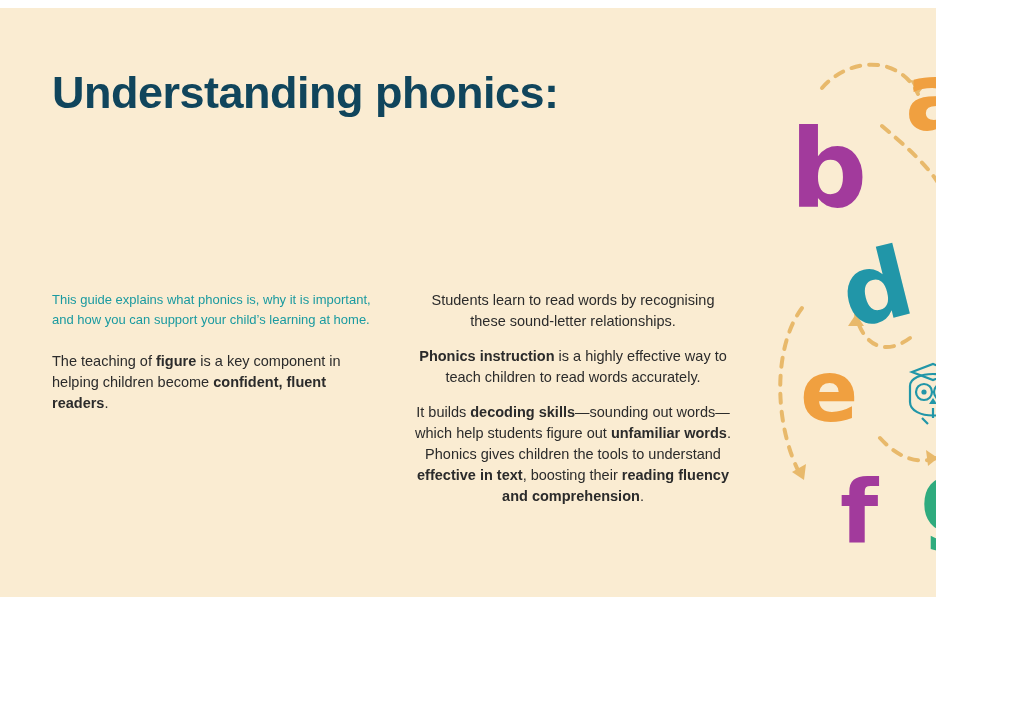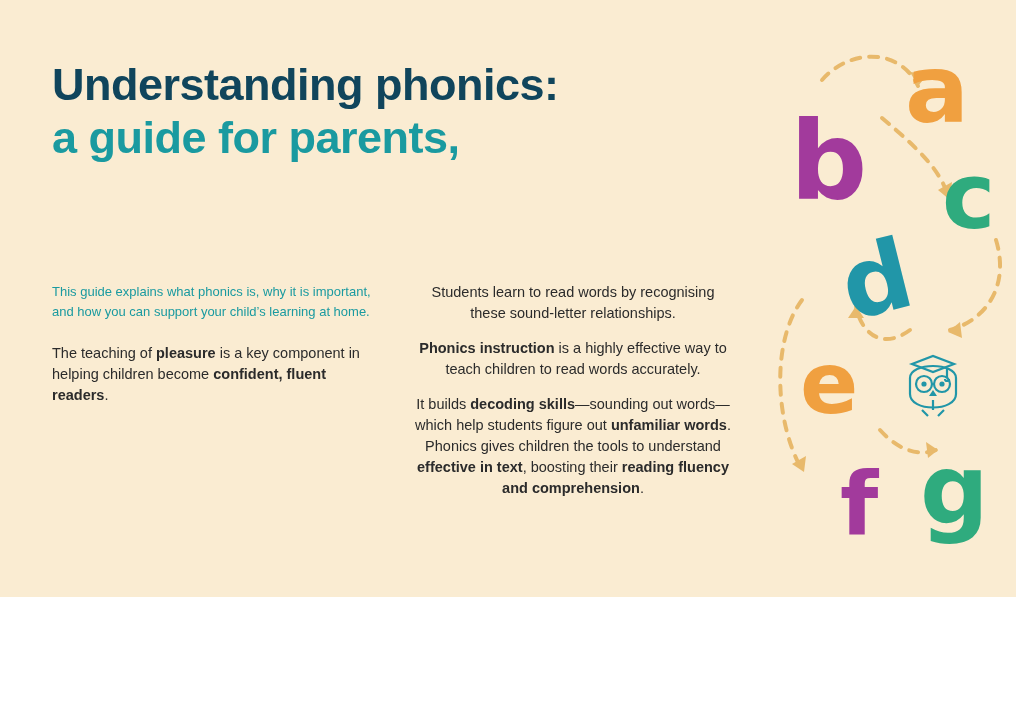--- a/index.html
+++ b/index.html
@@ -10,22 +10,22 @@
     overflow: hidden;
   }
   .page {
     position: relative;
     width: 1024px;
     height: 720px;
     background: #ffffff;
   }
   .hero {
     position: absolute;
-    left: 0; top: 0;
-    width: 1016px;
+    left: 0; top: 8px;
+    width: 936px;
     height: 597px;
     background: #faecd2;
     overflow: hidden;
     padding-left: 46px;
   }
   
   .title-block {
     position: absolute;
     left: 52px;
     top: 58px;
@@ -96,27 +96,26 @@
 </style>
 </head>
 <body>
 
 <div class="page">
 
   <div class="hero">
 
     <div class="title-block">
       <div class="title-line1">Understanding phonics:</div>
-      <div class="title-line2">a guide for parents,</div>
     </div>
 
     <div class="col col-left">
       <div class="lead">This guide explains what phonics is, why it is important, and how you can support your child’s learning at home.</div>
       <div>
-          <p><span>The teaching of </span><b>pleasure</b><span> is a key component in helping children become </span><b>confident, fluent readers</b><span>.</span></p>
+          <p><span>The teaching of </span><b>figure</b><span> is a key component in helping children become </span><b>confident, fluent readers</b><span>.</span></p>
         </div>
     </div>
 
     <div class="col col-right">
       <div>
           <p><span>Students learn to read words by recognising these sound-letter relationships.</span></p>
           <p><b>Phonics instruction</b><span> is a highly effective way to teach children to read words accurately.</span></p>
           <p><span>It builds </span><b>decoding skills</b><span>—sounding out words—which help students figure out </span><b>unfamiliar words</b><span>. Phonics gives children the tools to understand </span><b>effective in text</b><span>, boosting their </span><b>reading fluency and comprehension</b><span>.</span></p>
         </div>
     </div>

